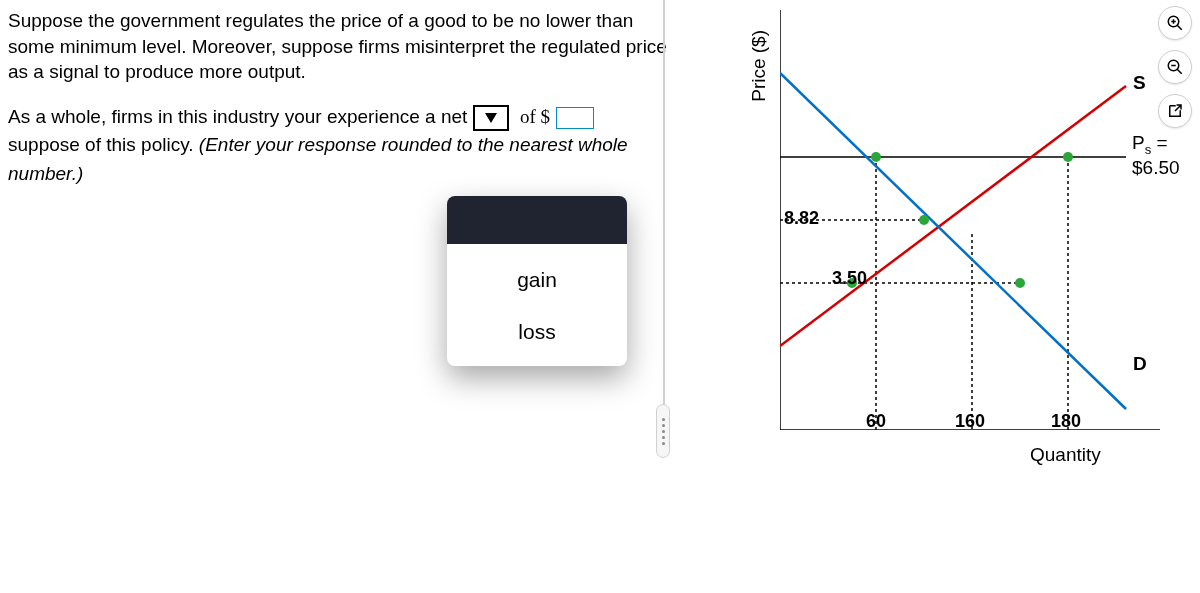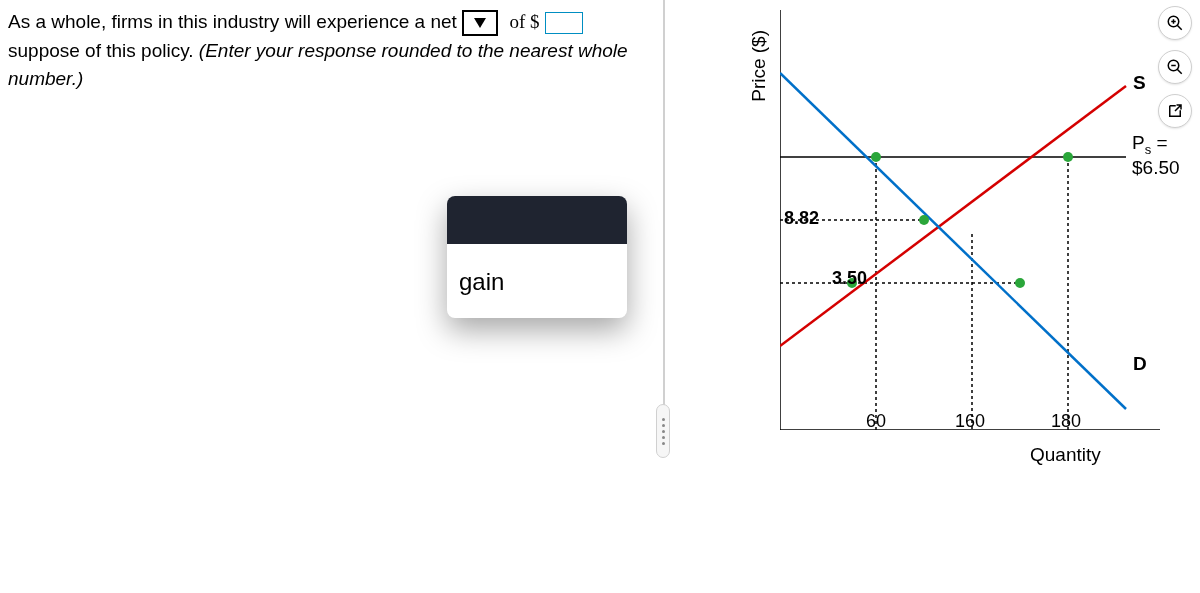--- a/index.html
+++ b/index.html
@@ -64,22 +64,22 @@
       padding-bottom: 8px;
       z-index: 5;
     }
     .dropdown-current {
       background: #1f2430;
       height: 48px;
       border-radius: 8px 8px 0 0;
       margin-bottom: 10px;
     }
     .dropdown-option {
-      text-align: left;
-      font-size: 24px;
+      text-align: center;
+      font-size: 21px;
       padding: 14px 12px;
       cursor: pointer;
     }
     .splitter {
       position: absolute;
       left: 663px;
       top: 0;
       width: 2px;
       height: 440px;
       background: #d0d0d0;
@@ -131,21 +131,21 @@
       width: 380px;
       height: 420px;
     }
     .ytick {
       position: absolute;
       font-weight: bold;
       font-size: 18px;
     }
     .xtick {
       position: absolute;
-      font-weight: normal;
+      font-weight: bold;
       font-size: 18px;
       text-align: center;
     }
     .series-label {
       position: absolute;
       font-weight: bold;
       font-size: 19px;
     }
     .price-label {
       position: absolute;
@@ -170,34 +170,36 @@
       justify-content: center;
       cursor: pointer;
       box-shadow: 0 1px 2px rgba(0,0,0,0.1);
     }
     .tool-btn svg { width: 18px; height: 18px; }
   </style>
 </head>
 <body>
 
 <div class="left-pane">
+  <p class="question-text">Suppose the government regulates the price of a good to be no lower than some minimum level. Moreover, suppose firms misinterpret the regulated price as a signal to produce more output.</p>
   <div class="answer-line">
-    <span>As a whole, firms in this industry will experience a net</span>
+    <span>As a whole, firms in this industry your experience a net</span>
     <span class="dropdown-button">
       <span class="tri"></span>
     </span>
     <span class="of-label">of $</span><input type="text" class="amount-input" style="">
     <br>
     <span>suppose of this policy. </span><span class="italic">(Enter your  response rounded to the nearest whole number.)</span>
   </div>
 </div>
 
 <div class="dropdown-panel">
   <div class="dropdown-current"></div>
   <div class="dropdown-option">gain</div>
+  <div class="dropdown-option">loss</div>
 </div>
 
 <div class="splitter"></div>
 <div class="splitter-handle">
   <i></i>
     <i></i>
     <i></i>
     <i></i>
     <i></i>
 </div>

